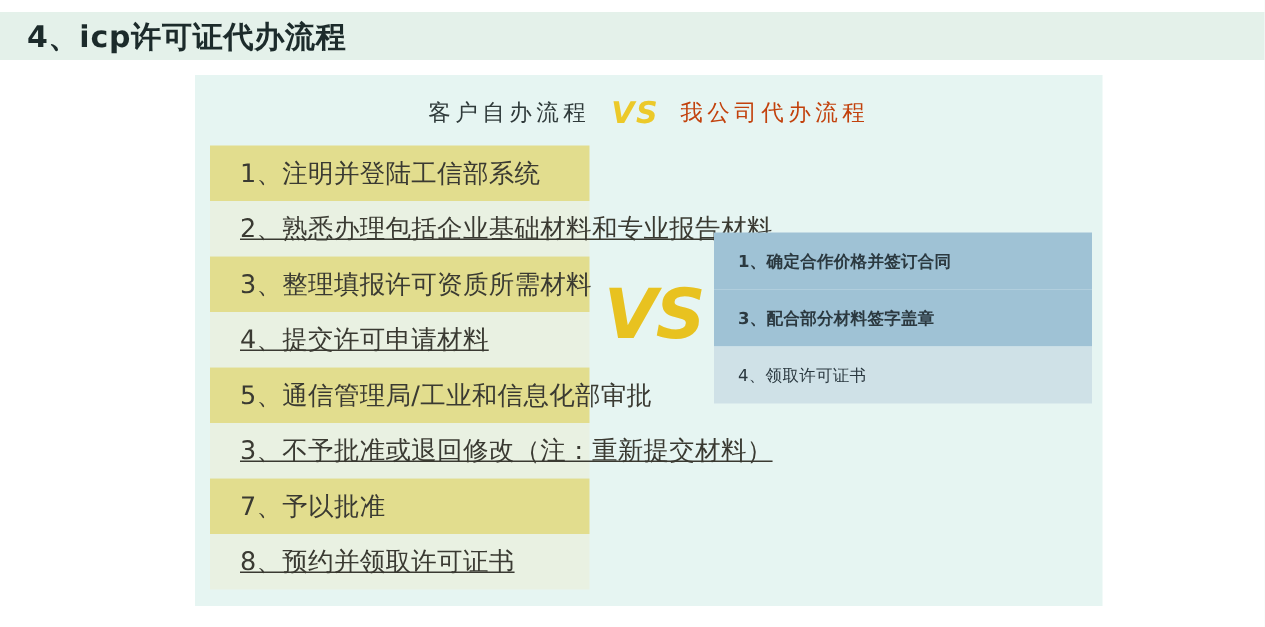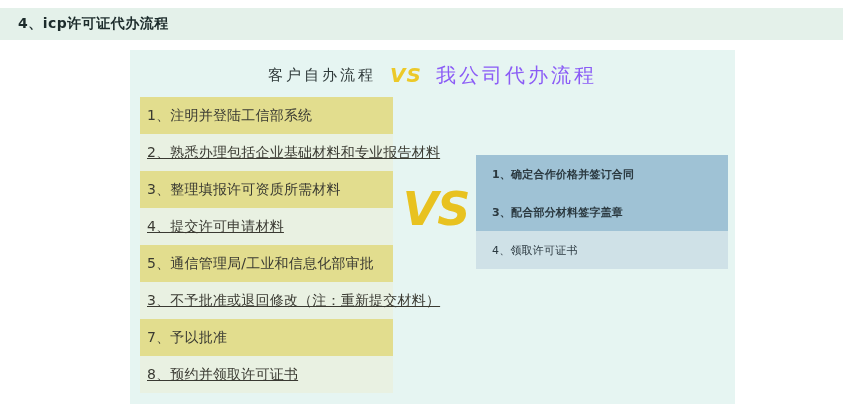--- a/index.html
+++ b/index.html
@@ -21,21 +21,21 @@
     left: 0;
     top: 8px;
     width: 843px;
     height: 32px;
     background: #e4f1ea;
     display: flex;
     align-items: center;
   }
   .title-text {
     margin-left: 18px;
-    font-size: 14px;
+    font-size: 20px;
     font-weight: bold;
     color: #1c2b2b;
     letter-spacing: 0.5px;
     white-space: nowrap;
   }
 
   
   .panel {
     position: absolute;
     left: 130px;
@@ -65,22 +65,22 @@
   }
   .hdr-vs {
     font-size: 20px;
     font-weight: bold;
     font-style: italic;
     color: #ecc929;
     margin: 0 14px;
     letter-spacing: 1px;
   }
   .hdr-right {
-    font-size: 20px;
-    color: #8b5cf6;
+    font-size: 15px;
+    color: #c2410c;
     letter-spacing: 3px;
     font-family: "DejaVu Serif", "Liberation Serif", serif;
     white-space: nowrap;
   }
 
   
   .col-left {
     position: absolute;
     left: 10px;
     top: 47px;
@@ -91,22 +91,22 @@
     left: 346px;
     top: 105px;
     width: 252px;
   }
 
   .row {
     height: 37px;
     display: flex;
     align-items: center;
     box-sizing: border-box;
-    padding-left: 7px;
-    font-size: 14px;
+    padding-left: 20px;
+    font-size: 17px;
     color: #3a3a32;
     white-space: nowrap;
     letter-spacing: 0.2px;
   }
   .row-r {
     height: 38px;
     display: flex;
     align-items: center;
     box-sizing: border-box;
     padding-left: 16px;

